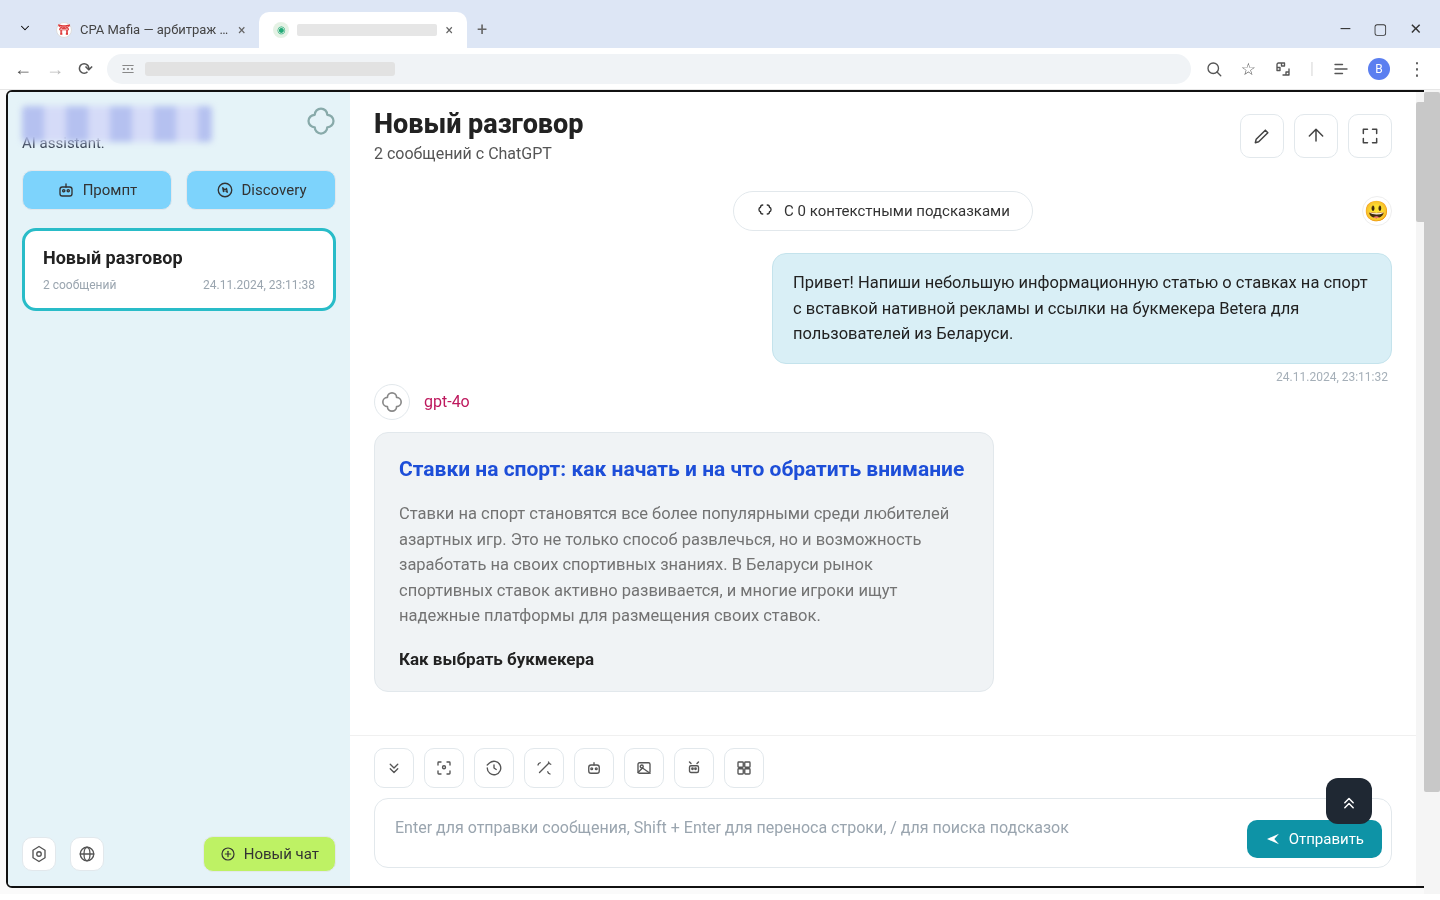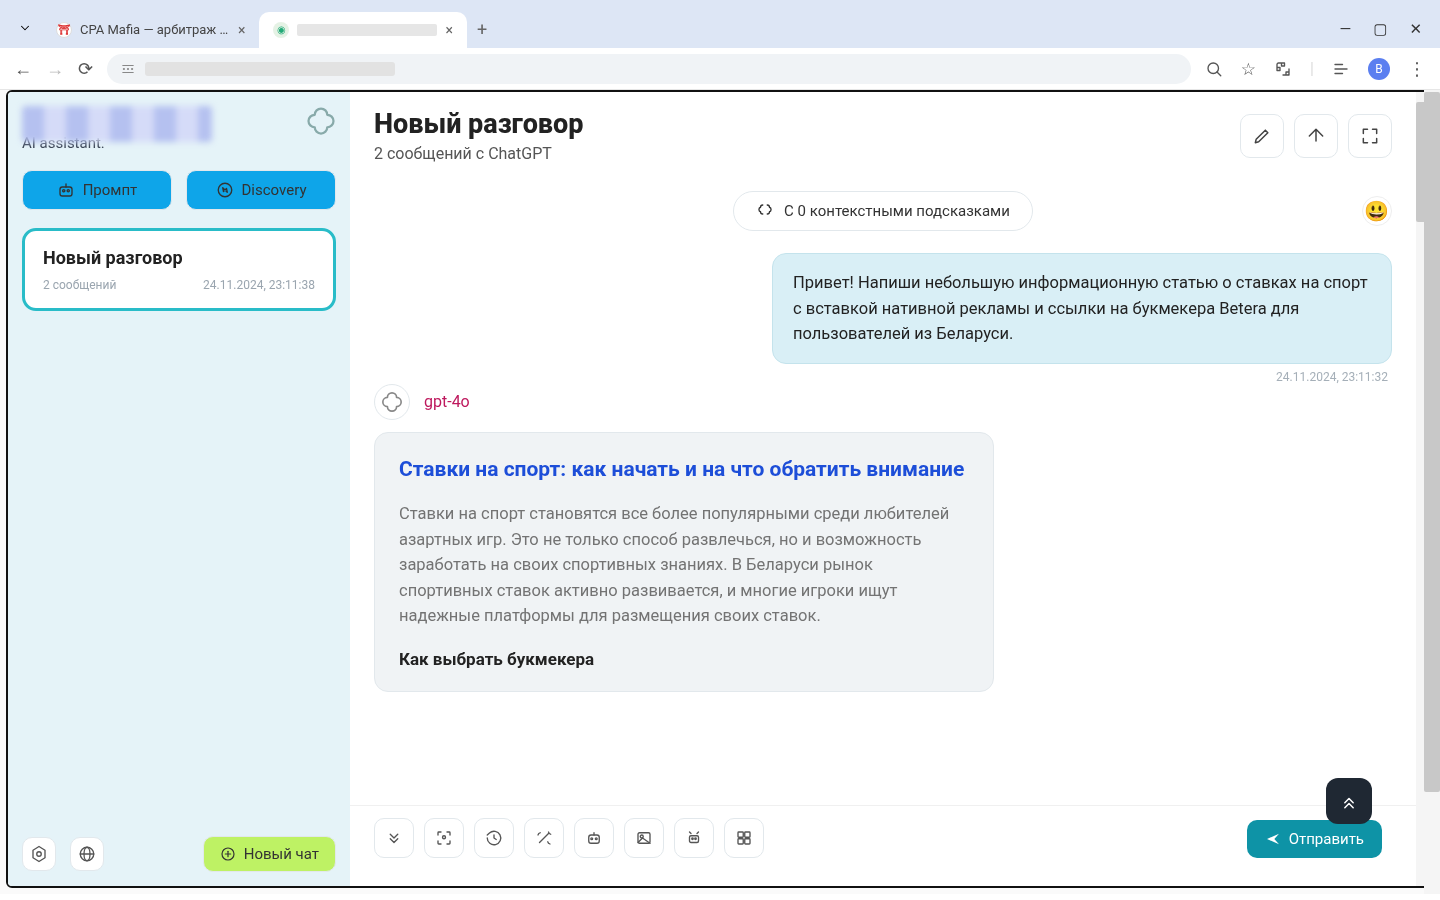--- a/index.html
+++ b/index.html
@@ -39,21 +39,21 @@
 .app-frame { display: flex; width: 100%; background: #fff; border: 2px solid #111; border-radius: 6px; overflow: hidden; position: relative; }
 
 
 .sidebar { width: 342px; background: #e5f3f8; display: flex; flex-direction: column; padding: 14px; gap: 18px; }
 .sidebar-header { display: flex; align-items: flex-start; gap: 6px; }
 .sidebar-logo-blur { width: 190px; height: 36px; background: repeating-linear-gradient(90deg, #b5c1f0 0 22px, #d5dbf8 22px 44px); filter: blur(3px); border-radius: 4px; }
 .sidebar-logo-icon { margin-left: auto; color: #8aa; }
 .sidebar-subtitle { color: #374151; font-size: 15px; margin-top: -8px; }
 
 .sidebar-buttons { display: flex; gap: 14px; }
-.sbtn { flex: 1; background: #0ea5e9; border: 1px solid #e2e8ec; border-radius: 10px; padding: 10px; display: flex; align-items: center; justify-content: center; gap: 8px; font-size: 15px; color: #333; cursor: pointer; }
+.sbtn { flex: 1; background: #7dd3fc; border: 1px solid #e2e8ec; border-radius: 10px; padding: 10px; display: flex; align-items: center; justify-content: center; gap: 8px; font-size: 15px; color: #333; cursor: pointer; }
 .sbtn svg, .sbtn .icn { width: 18px; height: 18px; }
 
 .convo-card { background: #fff; border: 3px solid #29bcc8; border-radius: 14px; padding: 16px 18px; }
 .convo-card-title { font-weight: 700; font-size: 18px; color: #222; margin-bottom: 10px; }
 .convo-card-meta { display: flex; justify-content: space-between; color: #9aa5af; font-size: 12px; }
 
 .sidebar-footer { margin-top: auto; display: flex; align-items: center; gap: 14px; }
 .foot-icon { width: 34px; height: 34px; border-radius: 10px; border: 1px solid #e2e8ec; background: #fff; display: flex; align-items: center; justify-content: center; color: #555; cursor: pointer; }
 .new-chat-btn { margin-left: auto; background: #bef264; border: 1px solid #e2e8ec; border-radius: 10px; padding: 8px 16px; display: flex; align-items: center; gap: 8px; font-size: 15px; color: #333; cursor: pointer; }
 
@@ -342,20 +342,21 @@
             <svg width="18" height="18" viewBox="0 0 24 24">
               <rect x="4" y="4" width="7" height="7" rx="1"></rect>
               <rect x="13" y="4" width="7" height="7" rx="1"></rect>
               <rect x="4" y="13" width="7" height="7" rx="1"></rect>
               <rect x="13" y="13" width="7" height="7" rx="1"></rect>
             </svg>
           </div>
       </div>
 
       <div class="input-row">
+        <div class="input-box">Enter для отправки сообщения, Shift + Enter для переноса строки, / для поиска подсказок</div>
         <div class="send-btn">
           <svg width="16" height="16" viewBox="0 0 24 24" style="stroke:#fff;">
               <polygon points="3 12 21 4 14 12 21 20 3 12" fill="#fff" stroke="none"></polygon>
             </svg>
           <span>Отправить</span>
         </div>
       </div>
     </div>
 
     <div class="right-scrollbar">

